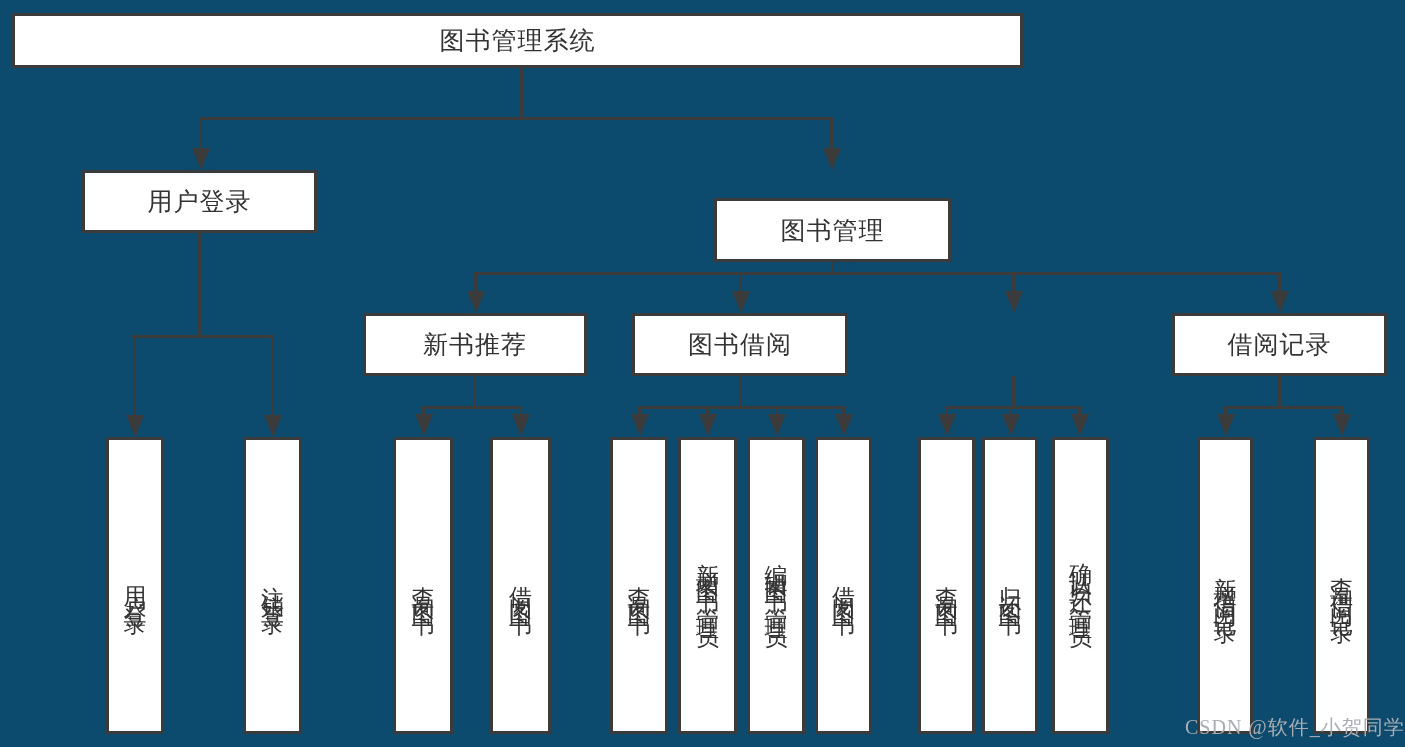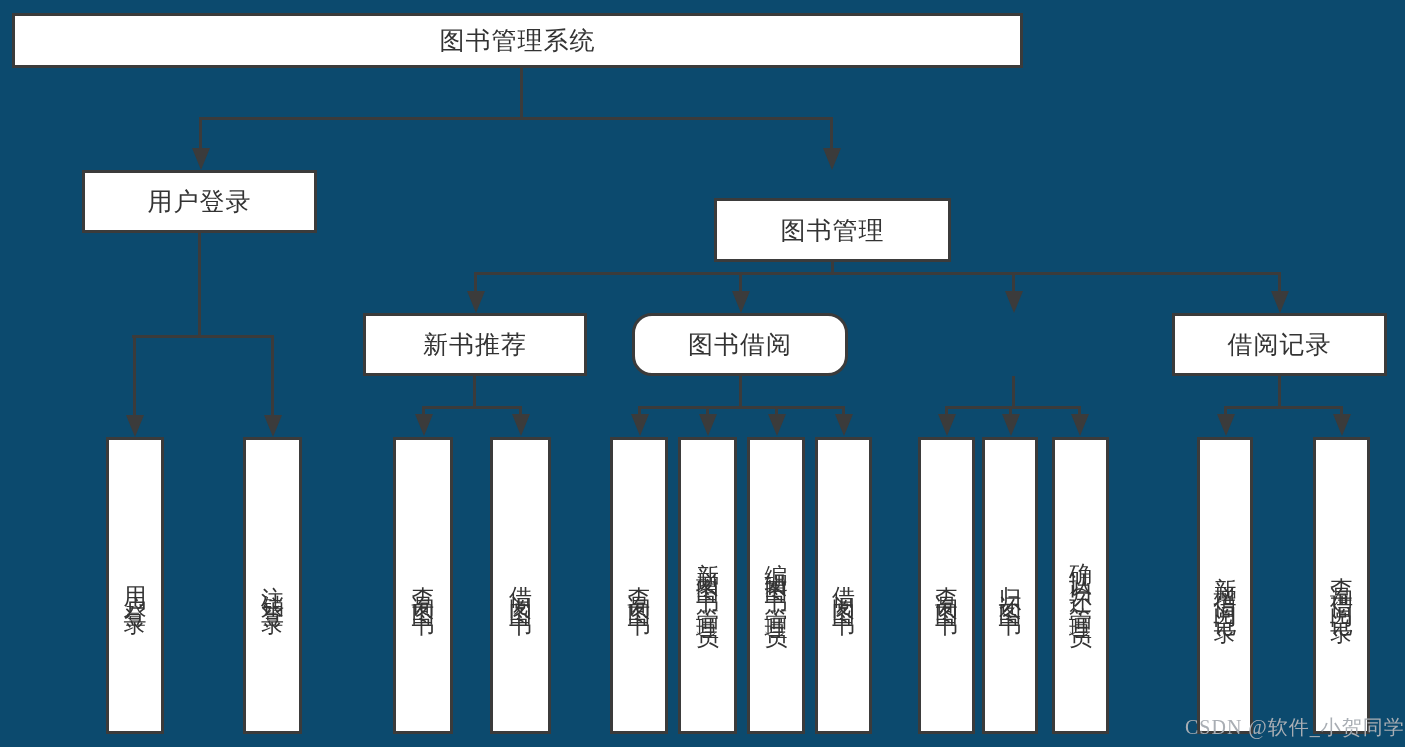--- a/index.html
+++ b/index.html
@@ -93,21 +93,21 @@
   <div class="box" style="left:82px; top:170px; width:235px; height:63px;">
     <span>用户登录</span>
   </div>
   <div class="box" style="left:714px; top:174px; width:237px; height:64px;margin-top:24px;">
     <span>图书管理</span>
   </div>
 
   <div class="box" style="left:363px; top:313px; width:224px; height:63px;">
     <span>新书推荐</span>
   </div>
-  <div class="box" style="left:632px; top:313px; width:216px; height:63px;border-radius:20px;">
+  <div class="box" style="left:632px; top:313px; width:216px; height:63px;">
     <span>图书借阅</span>
   </div>
   <div class="box" style="left:1172px; top:313px; width:215px; height:63px;">
     <span>借阅记录</span>
   </div>
 
   <div class="box tall" style="left:106px; top:437px; width:58px; height:297px;">
     <span class="vtext">用户登录</span>
   </div>
   <div class="box tall" style="left:243px; top:437px; width:59px; height:297px;">

